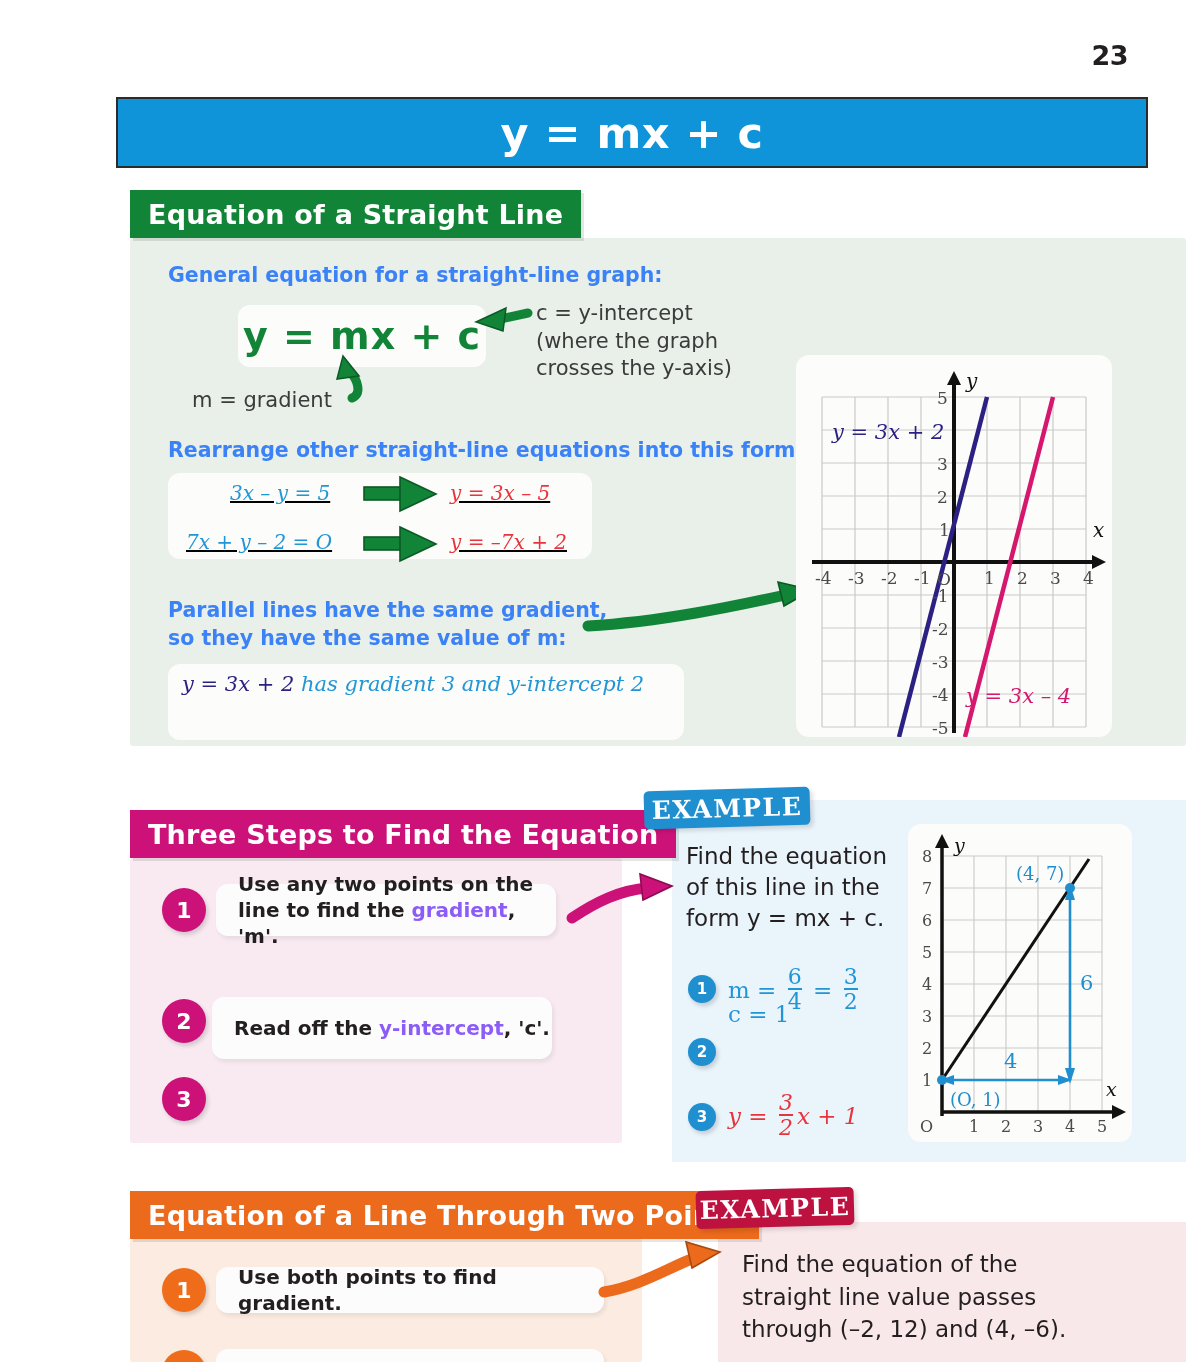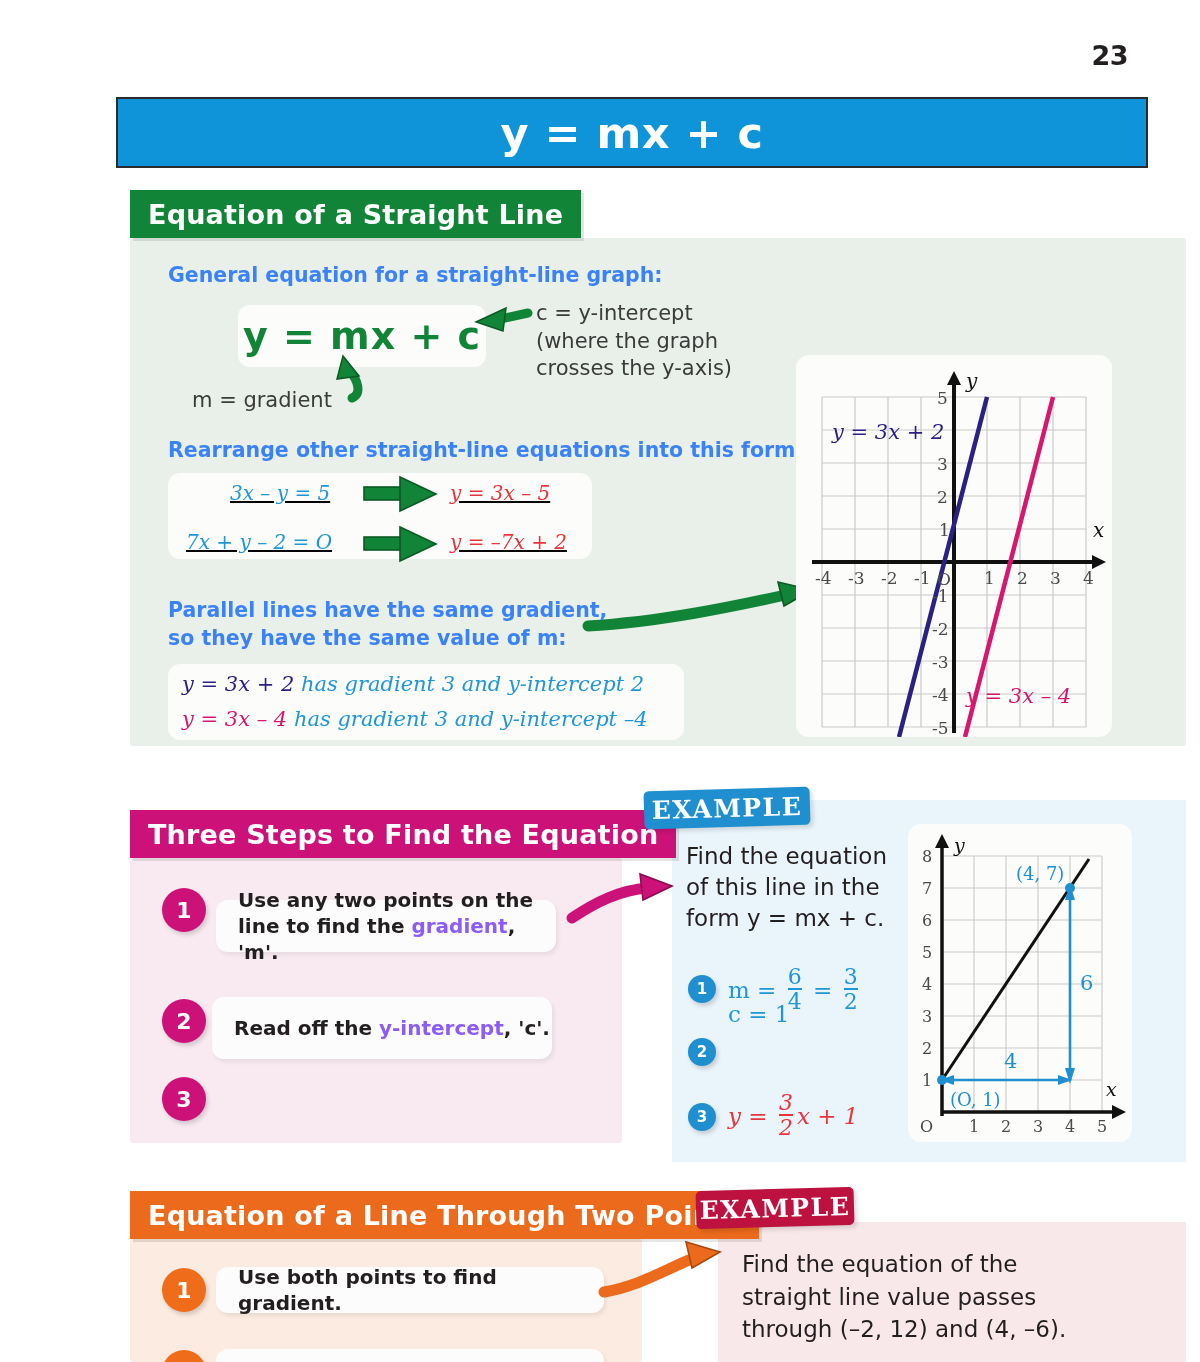--- a/index.html
+++ b/index.html
@@ -264,23 +264,20 @@
   </svg>
 
   <div class="body-txt" style="left:168px; top:596px;">
     <div>Parallel lines have the same gradient,</div>
     <div>so they have the same value of m:</div>
   </div>
 
   <div class="white-card" id="par-card"></div>
   <div class="parline" style="left:182px; top:672px;">
     <span class="math" style="color:#2b2182">y = 3x + 2</span><span class="math eq-blue"> has gradient 3 and y-intercept 2</span>
-  </div>
-  <div class="parline" style="left:182px; top:707px;">
-    <span class="math" style="color:#d5186e">y = 3x – 4</span><span class="math eq-blue"> has gradient 3 and y-intercept –4</span>
   </div>
 
   <div class="panel" id="graph1">
     <svg width="316" height="382" viewBox="0 0 316 382">
 
       <g stroke="#c9c9c9" stroke-width="1.2">
         <line x1="26" y1="42" x2="290" y2="42"></line>
         <line x1="26" y1="75" x2="290" y2="75"></line>
         <line x1="26" y1="108" x2="290" y2="108"></line>
         <line x1="26" y1="141" x2="290" y2="141"></line>
@@ -340,21 +337,21 @@
   </div>
 
   <div class="panel" id="ex-panel1"></div>
 
   <div class="panel" id="mag-panel"></div>
   <div class="sec-head" id="mag-head">
     <span class="t">Three Steps to Find the Equation</span>
   </div>
 
   <div class="bullet mag" style="left:162px; top:888px; width:44px; height:44px; font-size:22px;">1</div>
-  <div class="step-card" style="left:216px; top:884px; width:340px; height:52px;margin-top:16px;">
+  <div class="step-card" style="left:216px; top:884px; width:340px; height:52px;">
     <div class="st">
       <span>Use any two points on the</span><br>
       <span>line to find the </span><span class="mag-txt">gradient</span><span>, 'm'.</span>
     </div>
   </div>
 
   <div class="bullet mag" style="left:162px; top:999px; width:44px; height:44px; font-size:22px;">2</div>
   <div class="step-card" style="left:212px; top:997px; width:340px; height:62px;">
     <div class="st">
       <span>Read off the </span><span class="mag-txt">y-intercept</span><span>, 'c'.</span>

